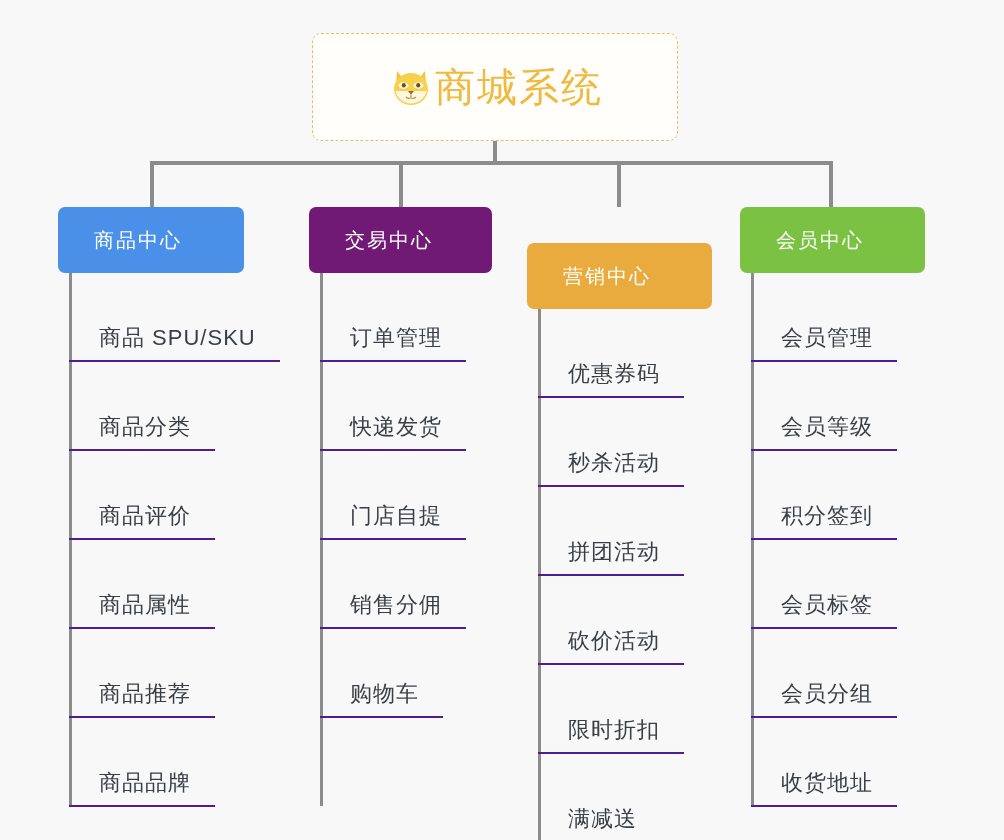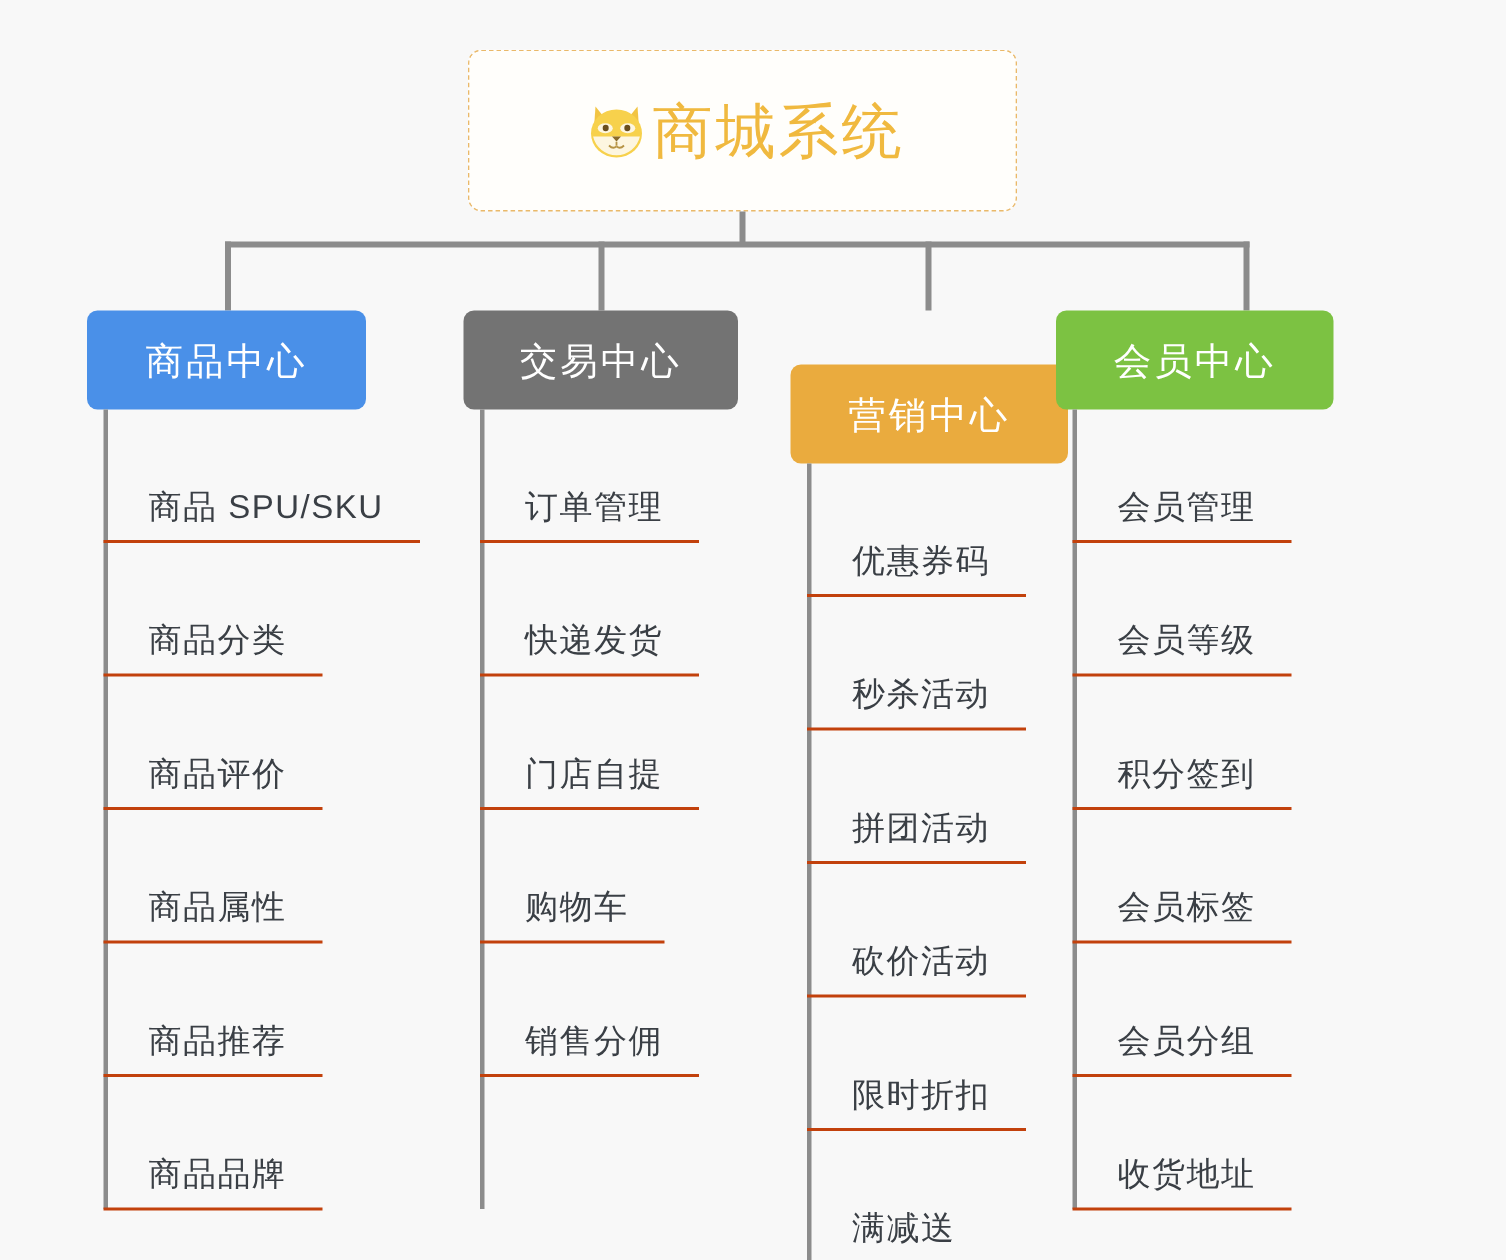--- a/index.html
+++ b/index.html
@@ -79,26 +79,26 @@
   
   .column {
     position: absolute;
     top: 207px;
   }
   .cat-box {
     height: 66px;
     border-radius: 7px;
     display: flex;
     align-items: center;
-    justify-content: center;
     color: #ffffff;
-    font-size: 25px;
+    font-size: 20px;
     letter-spacing: 2px;
     white-space: nowrap;
     box-sizing: border-box;
+    padding-left: 36px;
   }
 
   
   .leaf-wrap {
     position: relative;
     margin-top: 0;
   }
   .leaf-trunk {
     position: absolute;
     left: 11px;
@@ -120,21 +120,21 @@
     align-items: flex-end;
     padding-left: 11px;
   }
   .leaf-label {
     display: inline-block;
     font-size: 22px;
     color: #3a3f45;
     letter-spacing: 1px;
     white-space: nowrap;
     padding: 0 24px 7px 30px;
-    border-bottom: 2px solid #c2410c;
+    border-bottom: 2px solid #4c1d95;
   }
 </style>
 </head>
 <body style="background: rgb(248, 248, 248);">
 
 <div id="mindmap">
 
   <div class="root-node" style="background: rgb(255, 254, 251); border-color: rgb(234, 185, 106);">
     <span class="root-icon">
       <svg viewBox="0 0 48 48" width="48" height="48" aria-hidden="true">
@@ -185,40 +185,40 @@
             <span class="leaf-label">商品推荐</span>
           </li>
         <li class="leaf-item">
             <span class="leaf-label">商品品牌</span>
           </li>
       </ul>
     </div>
   </div>
 
   <div class="column" id="col-1" style="left: 309px; width: 183px;">
-    <div class="cat-box" style="background: #737373;">
+    <div class="cat-box" style="background: #701a75;">
       <span>交易中心</span>
     </div>
     <div class="leaf-wrap">
       <div class="leaf-trunk" style="height: 533px;"></div>
       <ul class="leaf-list">
         <li class="leaf-item">
             <span class="leaf-label">订单管理</span>
           </li>
         <li class="leaf-item">
             <span class="leaf-label">快递发货</span>
           </li>
         <li class="leaf-item">
             <span class="leaf-label">门店自提</span>
           </li>
         <li class="leaf-item">
+            <span class="leaf-label">销售分佣</span>
+          </li>
+        <li class="leaf-item">
             <span class="leaf-label">购物车</span>
-          </li>
-        <li class="leaf-item">
-            <span class="leaf-label">销售分佣</span>
           </li>
       </ul>
     </div>
   </div>
 
   <div class="column" id="col-2" style="left: 527px; width: 185px;">
     <div class="cat-box" style="background: rgb(234, 171, 62); margin-top: 36px;">
       <span>营销中心</span>
     </div>
     <div class="leaf-wrap">
@@ -239,21 +239,21 @@
         <li class="leaf-item">
             <span class="leaf-label">限时折扣</span>
           </li>
         <li class="leaf-item">
             <span class="leaf-label">满减送</span>
           </li>
       </ul>
     </div>
   </div>
 
-  <div class="column" id="col-3" style="left: 704px; width: 185px;">
+  <div class="column" id="col-3" style="left: 740px; width: 185px;">
     <div class="cat-box" style="background: rgb(124, 194, 66);">
       <span>会员中心</span>
     </div>
     <div class="leaf-wrap">
       <div class="leaf-trunk" style="height: 533px;"></div>
       <ul class="leaf-list">
         <li class="leaf-item">
             <span class="leaf-label">会员管理</span>
           </li>
         <li class="leaf-item">

